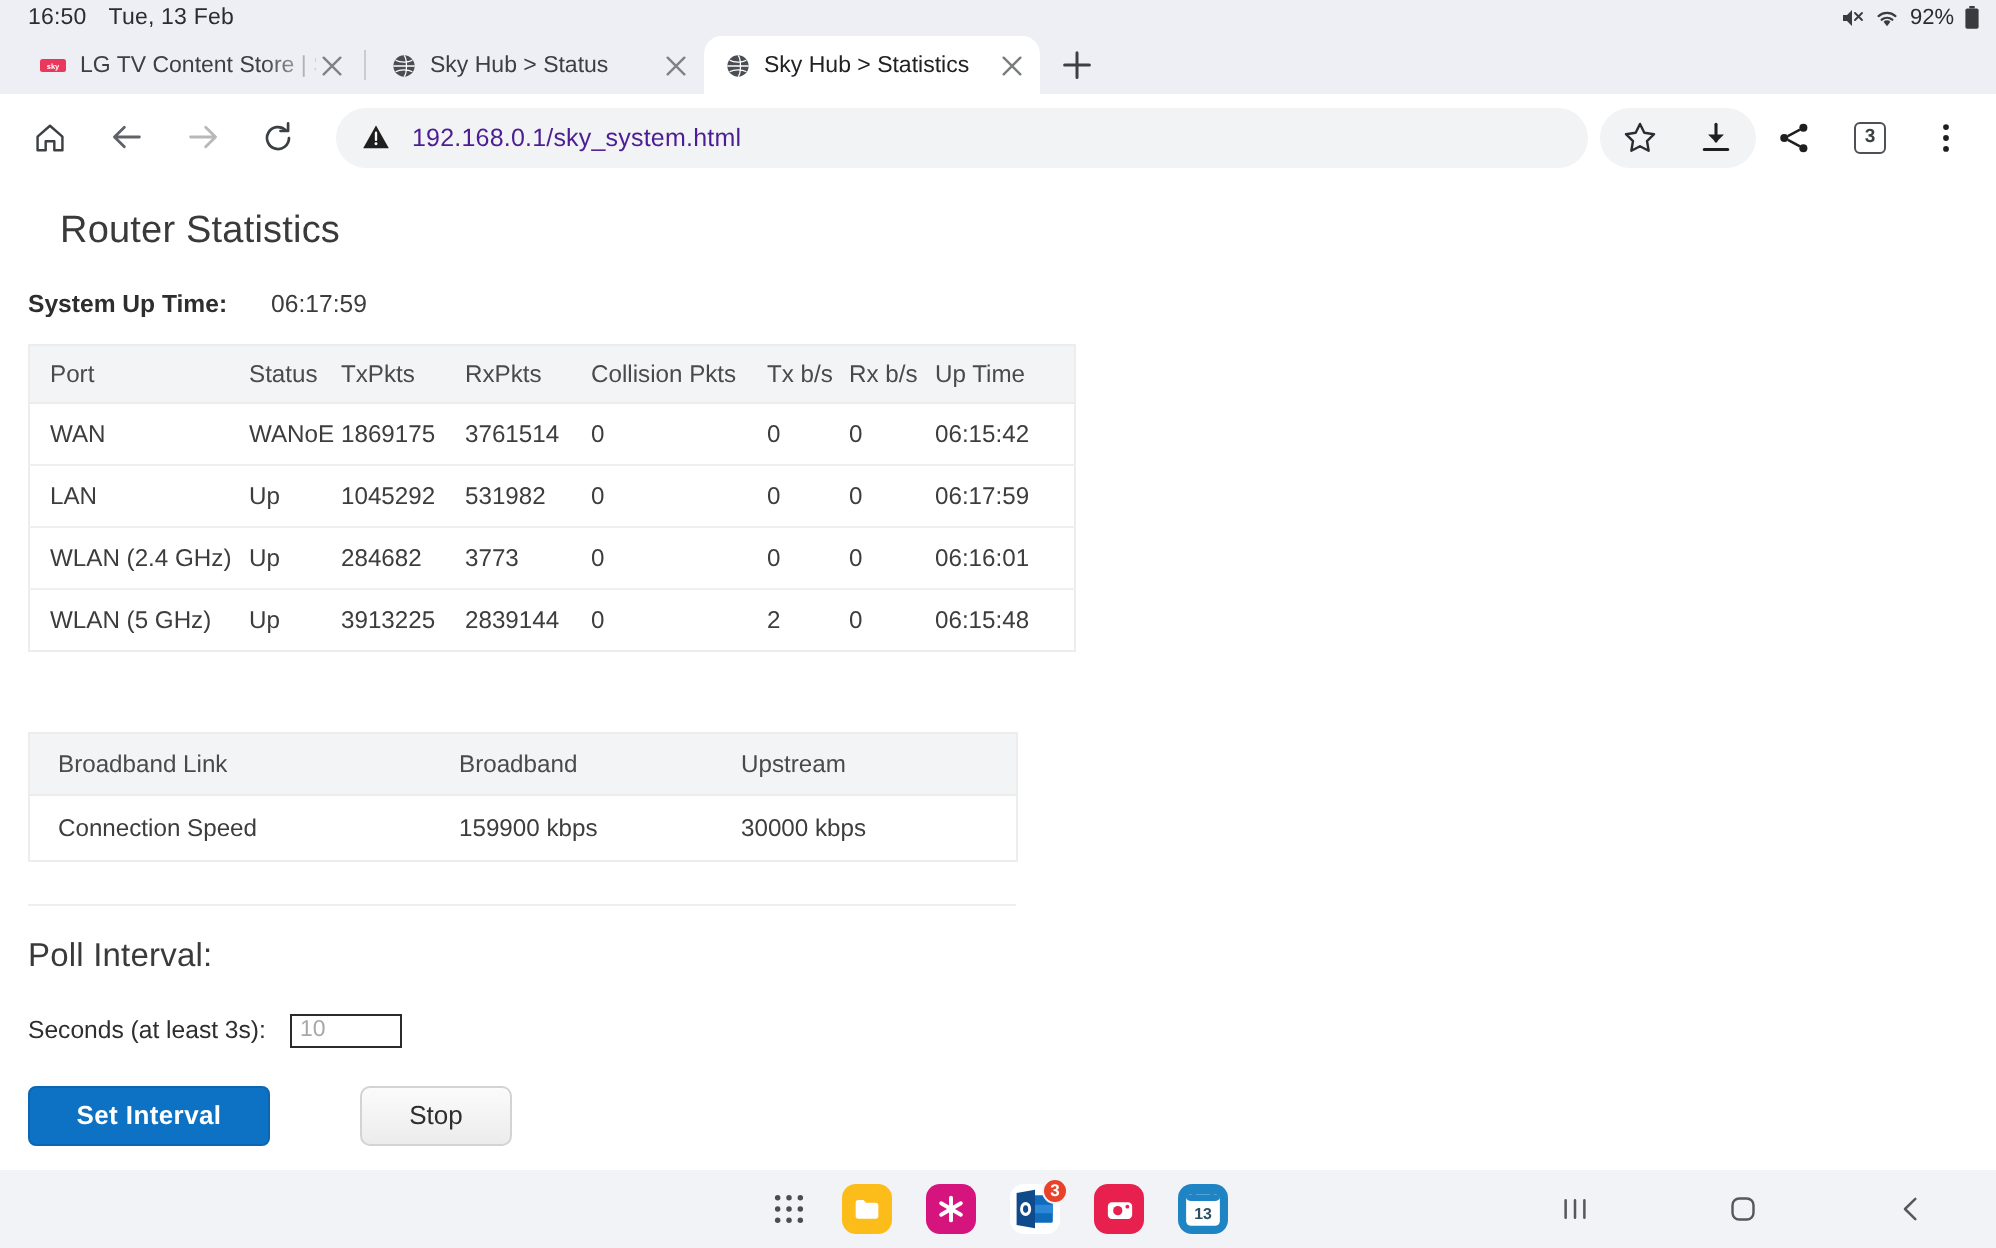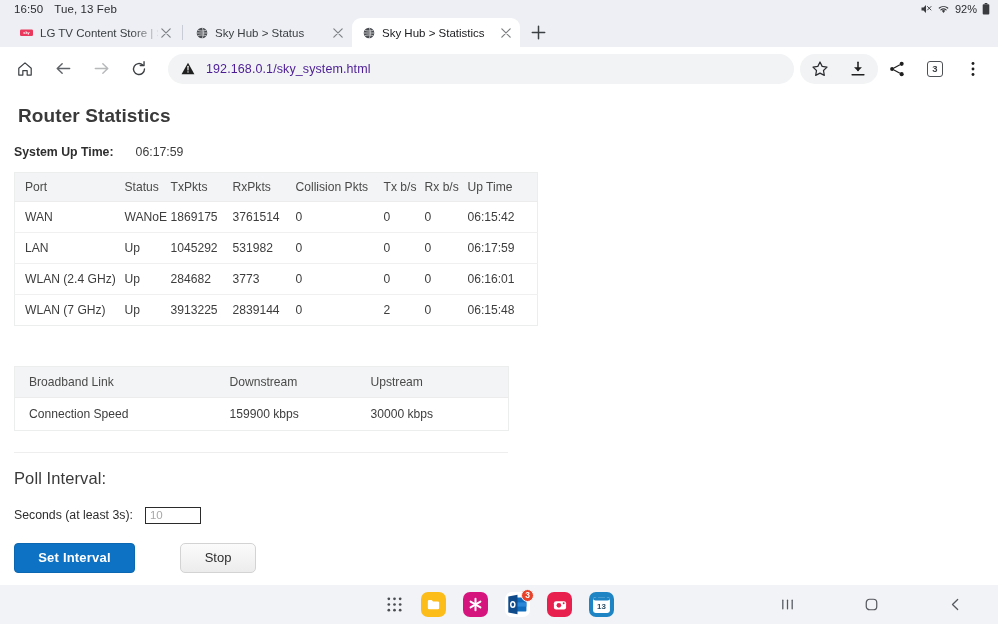--- a/index.html
+++ b/index.html
@@ -113,22 +113,22 @@
 
   
   .page {
     position: absolute; left: 0; top: 90px;
     width: 998px; height: 495px;
     background: #ffffff; overflow: hidden;
   }
   .page-inner { padding: 0 14px; }
 
   h1.page-title {
-    font-size: 19px; font-weight: 700; color: #3a3a3a;
-    letter-spacing: .1px; margin: 14px 0 0 4px; line-height: 1.3;
+    font-size: 19px; font-weight: 400; color: #3a3a3a;
+    letter-spacing: .1px; margin: 14px 0 0 16px; line-height: 1.3;
   }
   .uptime-row {
     display: flex; align-items: baseline;
     margin-top: 16px; font-size: 12.3px; color: #2e2e2e;
   }
   .uptime-label { font-weight: 700; }
   .uptime-val { margin-left: 22px; color: #3c3c3c; }
 
   table.stats {
     border-collapse: collapse;
@@ -472,37 +472,37 @@
             <td class="c0">WLAN (2.4 GHz)</td>
             <td class="c1">Up</td>
             <td class="c2">284682</td>
             <td class="c3">3773</td>
             <td class="c4">0</td>
             <td class="c5">0</td>
             <td class="c6">0</td>
             <td class="c7">06:16:01</td>
           </tr>
           <tr>
-            <td class="c0">WLAN (7 GHz)</td>
+            <td class="c0">WLAN (5 GHz)</td>
             <td class="c1">Up</td>
             <td class="c2">3913225</td>
             <td class="c3">2839144</td>
             <td class="c4">0</td>
             <td class="c5">2</td>
             <td class="c6">0</td>
             <td class="c7">06:15:48</td>
           </tr>
         </tbody>
       </table>
 
       <table class="bband">
         <thead>
           <tr>
             <th class="b0">Broadband Link</th>
-            <th class="b1">Downstream</th>
+            <th class="b1">Broadband</th>
             <th class="b2">Upstream</th>
           </tr>
         </thead>
         <tbody>
           <tr>
             <td class="b0">Connection Speed</td>
             <td class="b1">159900 kbps</td>
             <td class="b2">30000 kbps</td>
           </tr>
         </tbody>

